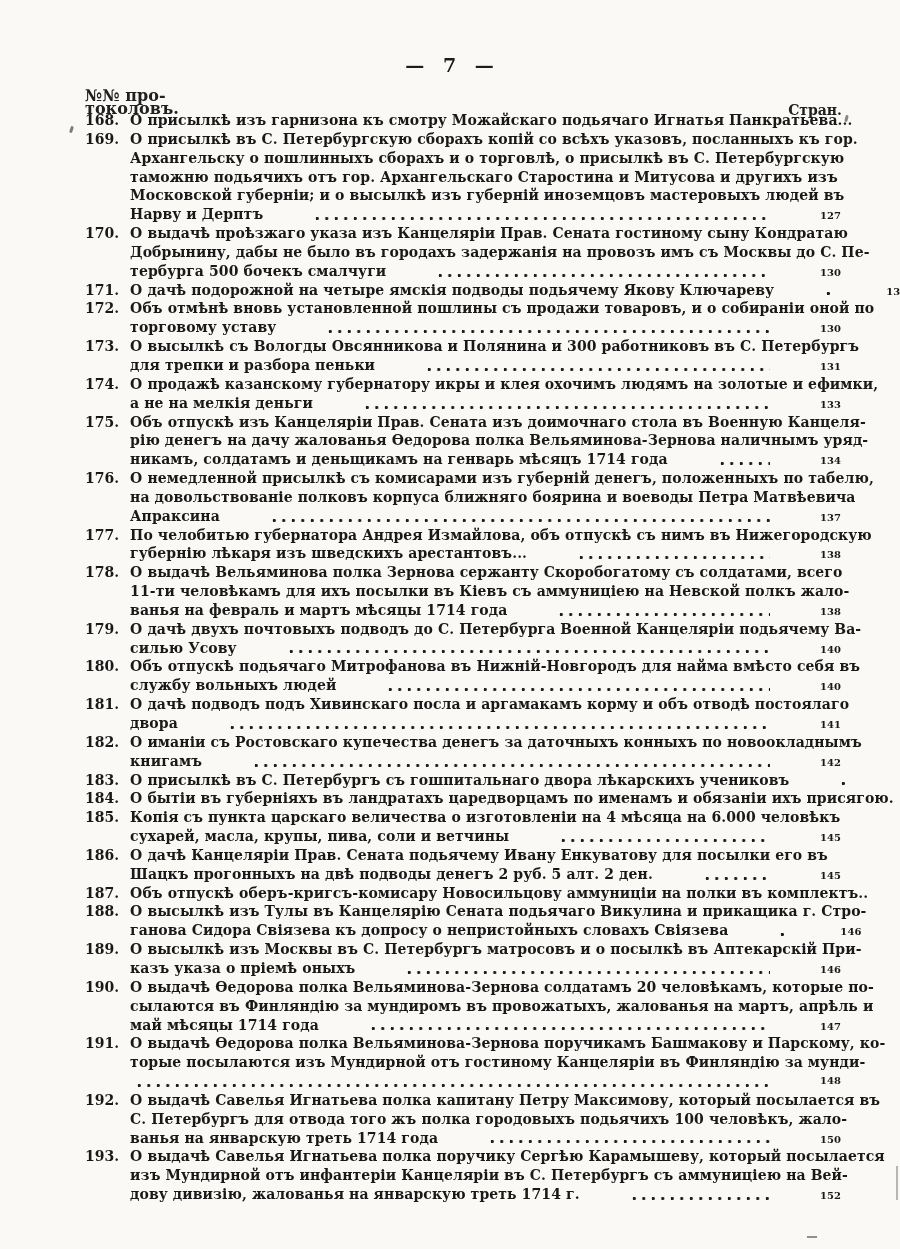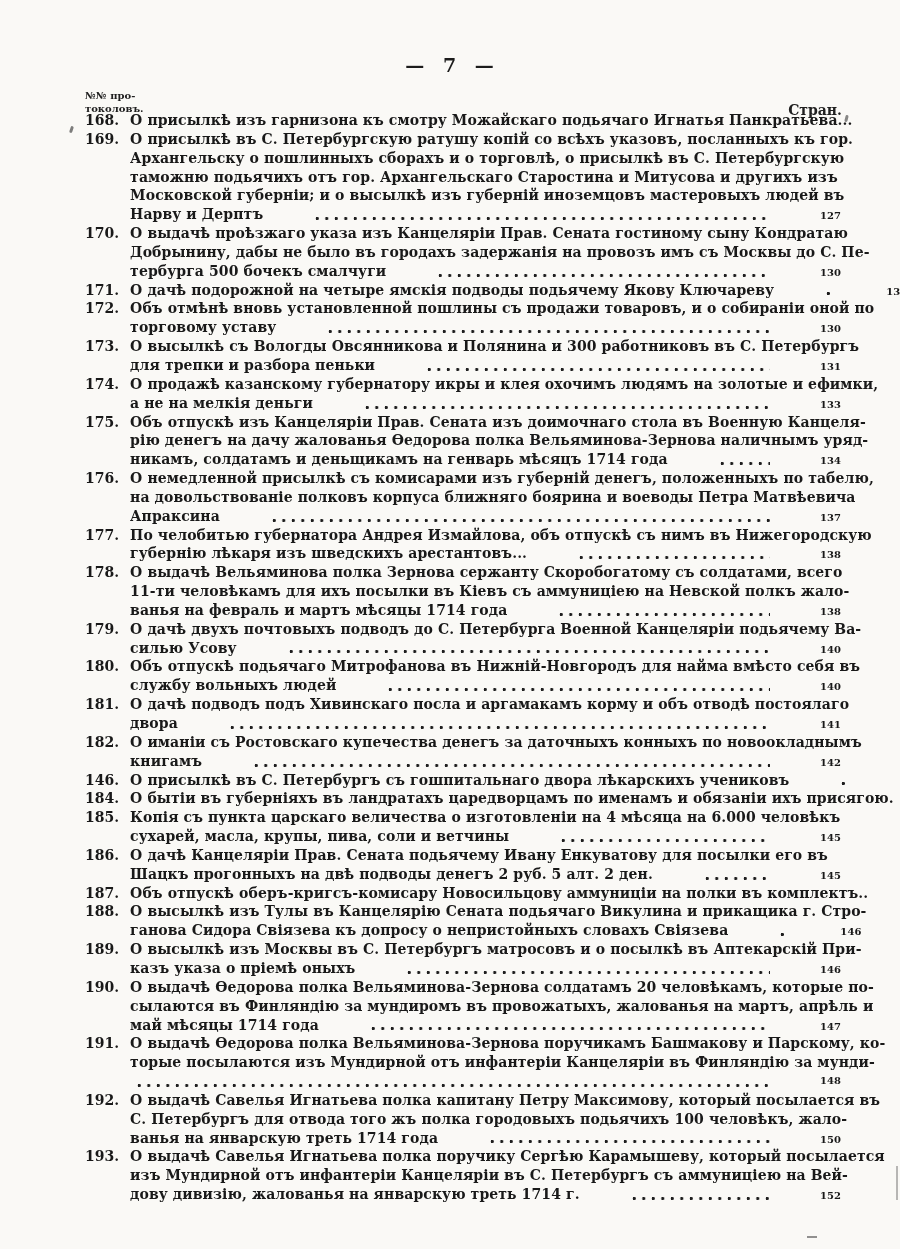--- a/index.html
+++ b/index.html
@@ -22,21 +22,21 @@
   .pageno {
     font-size: 19px;
     font-weight: 700;
     letter-spacing: 1px;
     word-spacing: 10px;
     color: #1c1c1c;
   }
   .col-head { position: absolute; font-weight: 700; color: #202020; }
   .col-head.left {
     left: 85px; top: 90px;
-    font-size: 10px; line-height: 12.5px;
+    font-size: 16px; line-height: 12.5px;
   }
   .col-head.left span { display: block; }
   .col-head.right {
     right: 58px; top: 102px;
     font-size: 14px;
   }
   .entries {
     position: absolute;
     left: 85px; top: 111px;
     width: 765px;
@@ -119,21 +119,21 @@
             <span class="txt">О присылкѣ изъ гарнизона къ смотру Можайскаго подьячаго Игнатья Панкратьева...</span>
             <span class="leader"></span>
             <span class="pg">127</span>
           </div>
         </div>
   </div>
 
   <div class="entry">
     <div class="num">169.</div>
     <div class="body">
-          <div class="line">О присылкѣ въ С. Петербургскую ратушу копій со всѣхъ указовъ, посланныхъ къ гор.</div>
+          <div class="line">О присылкѣ въ С. Петербургскую сборахъ копій со всѣхъ указовъ, посланныхъ къ гор.</div>
           <div class="line">Архангельску о пошлинныхъ сборахъ и о торговлѣ, о присылкѣ въ С. Петербургскую</div>
           <div class="line">таможню подьячихъ отъ гор. Архангельскаго Старостина и Митусова и другихъ изъ</div>
           <div class="line">Московской губерніи; и о высылкѣ изъ губерній иноземцовъ мастеровыхъ людей въ</div>
           <div class="line last">
             <span class="txt">Нарву и Дерптъ</span>
             <span class="leader"></span>
             <span class="pg">127</span>
           </div>
         </div>
   </div>
@@ -291,21 +291,21 @@
           <div class="line">О иманіи съ Ростовскаго купечества денегъ за даточныхъ конныхъ по новоокладнымъ</div>
           <div class="line last">
             <span class="txt">книгамъ</span>
             <span class="leader"></span>
             <span class="pg">142</span>
           </div>
         </div>
   </div>
 
   <div class="entry">
-    <div class="num">146.</div>
+    <div class="num">183.</div>
     <div class="body">
           <div class="line last">
             <span class="txt">О присылкѣ въ С. Петербургъ съ гошпитальнаго двора лѣкарскихъ учениковъ</span>
             <span class="leader"></span>
             <span class="pg">144</span>
           </div>
         </div>
   </div>
 
   <div class="entry">
@@ -387,21 +387,21 @@
             <span class="leader"></span>
             <span class="pg">147</span>
           </div>
         </div>
   </div>
 
   <div class="entry">
     <div class="num">191.</div>
     <div class="body">
           <div class="line">О выдачѣ Ѳедорова полка Вельяминова-Зернова поручикамъ Башмакову и Парскому, ко-</div>
-          <div class="line">торые посылаются изъ Мундирной отъ инфантеріи Канцеляріи въ Финляндію за мунди-</div>
+          <div class="line">торые посылаются изъ Мундирной отъ гостиному Канцеляріи въ Финляндію за мунди-</div>
           <div class="line last">
             <span class="leader"></span>
             <span class="pg">148</span>
           </div>
         </div>
   </div>
 
   <div class="entry">
     <div class="num">192.</div>
     <div class="body">

